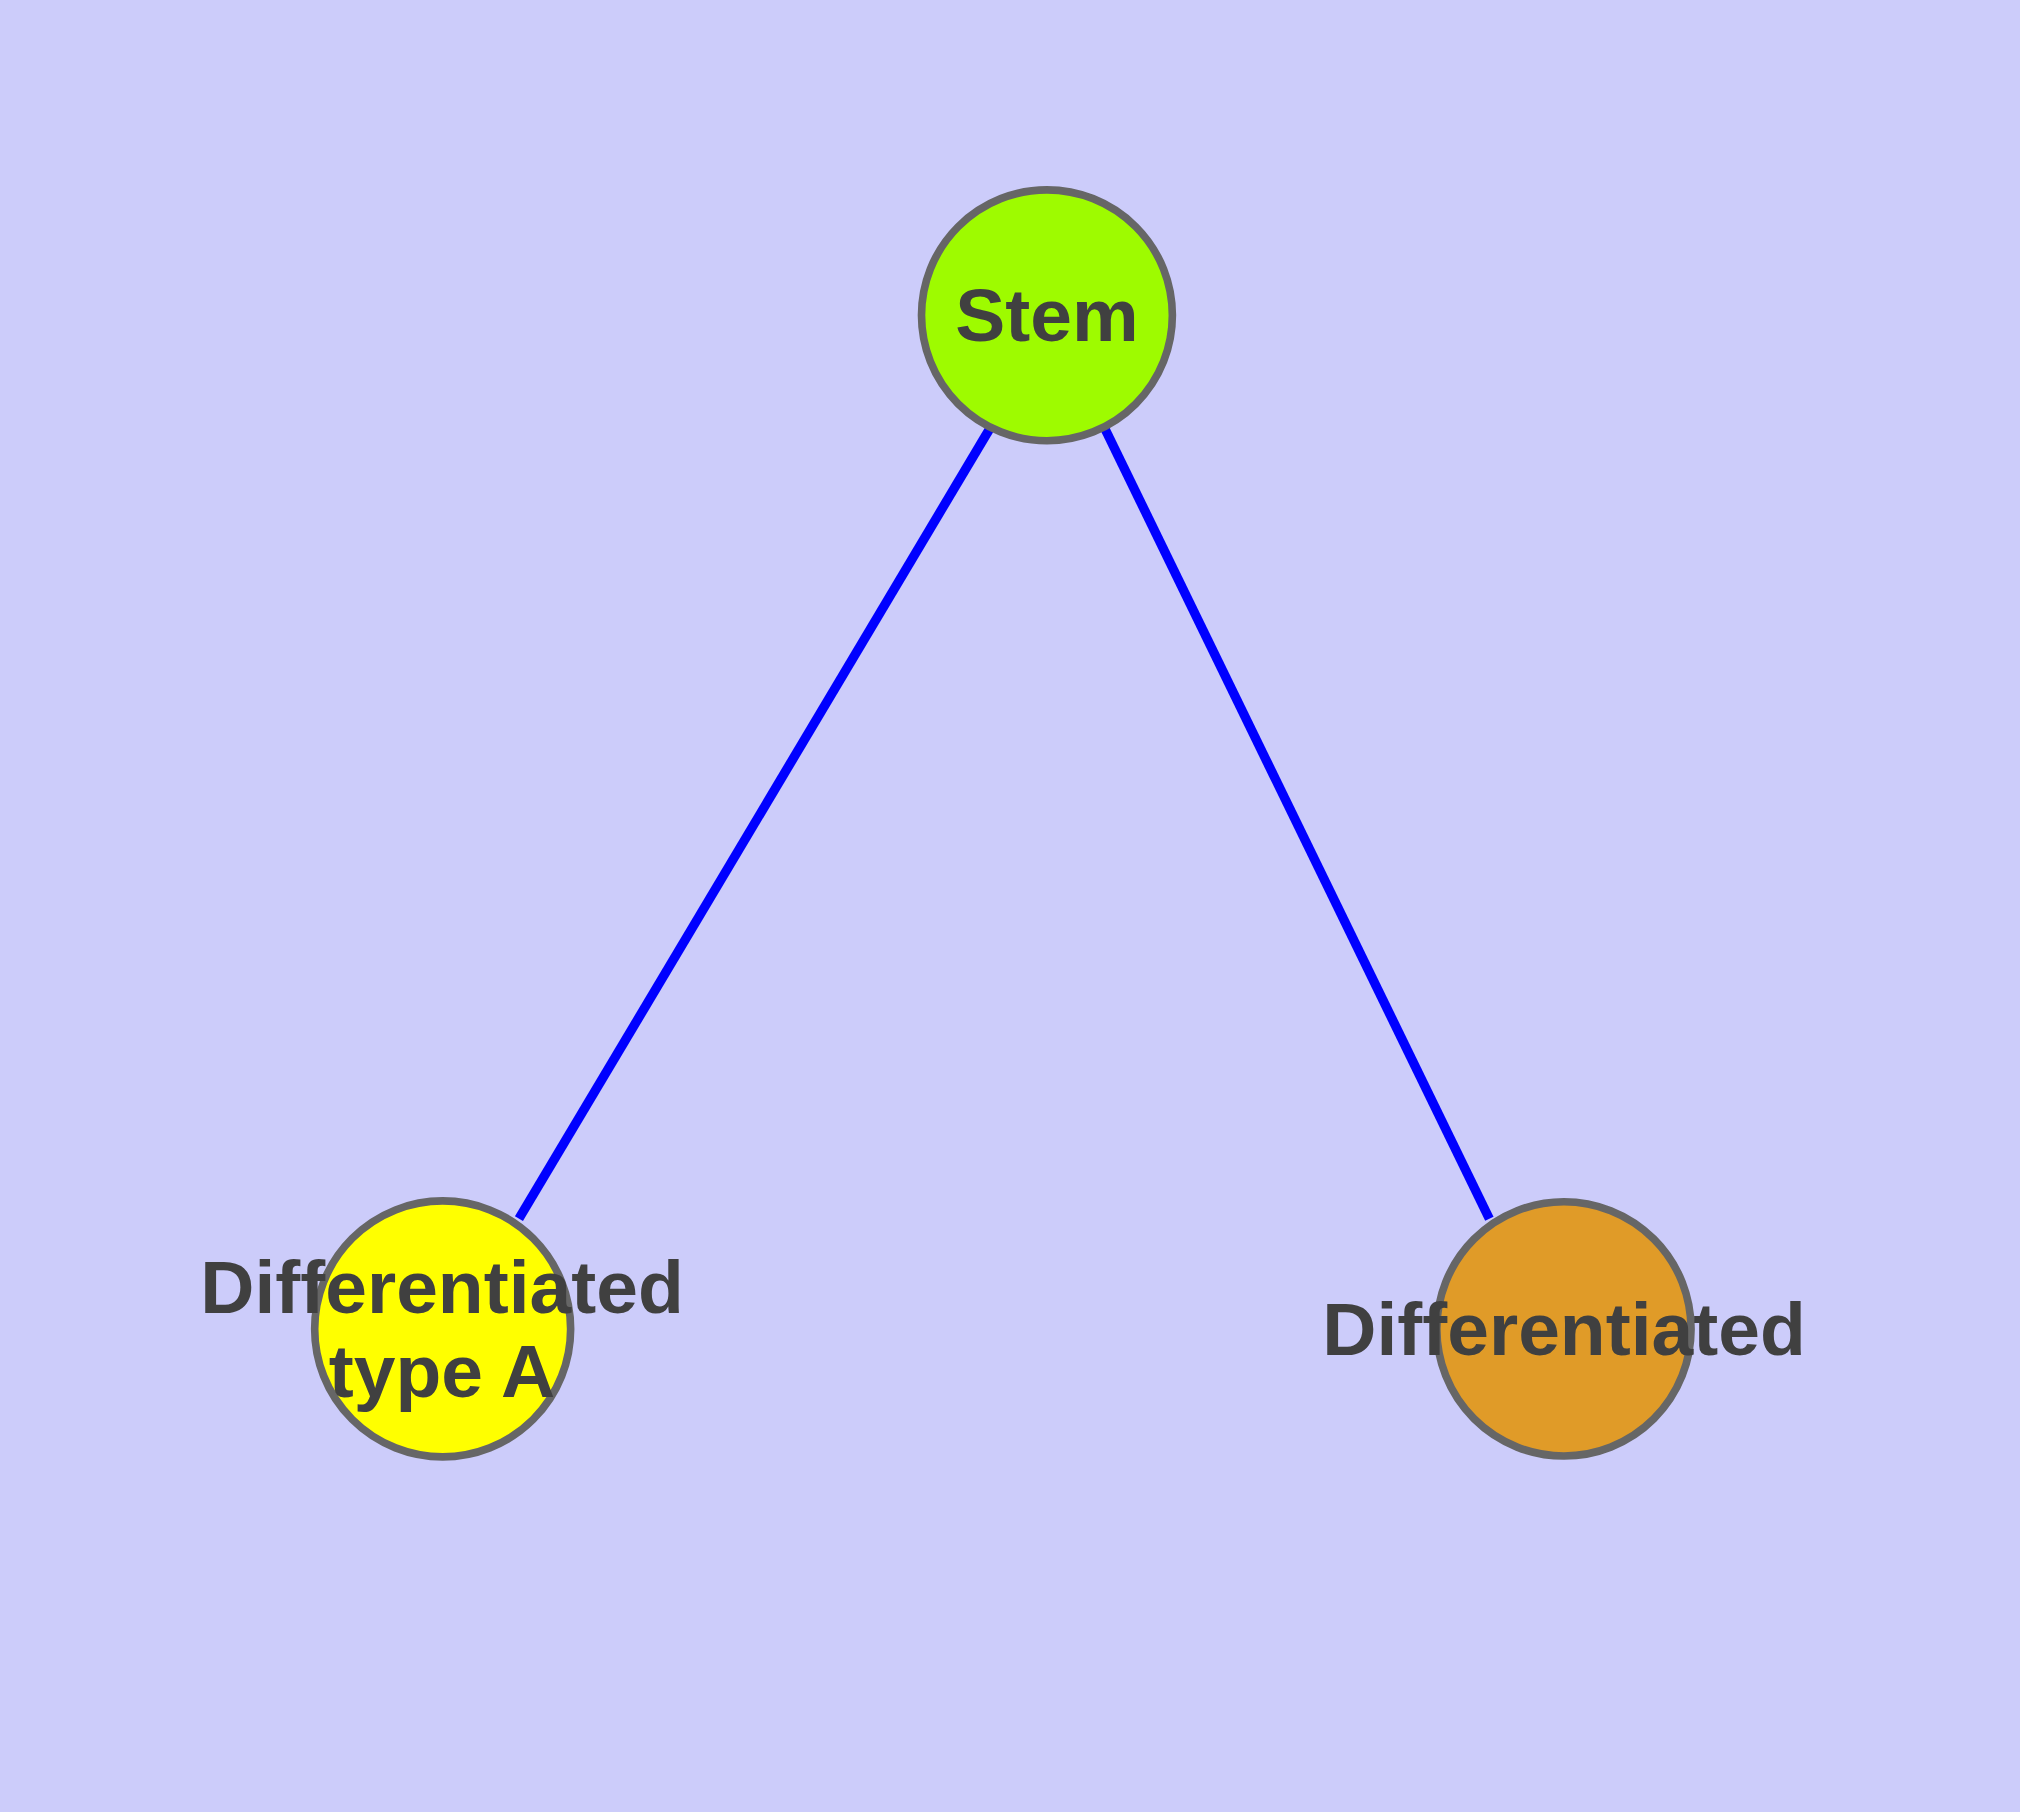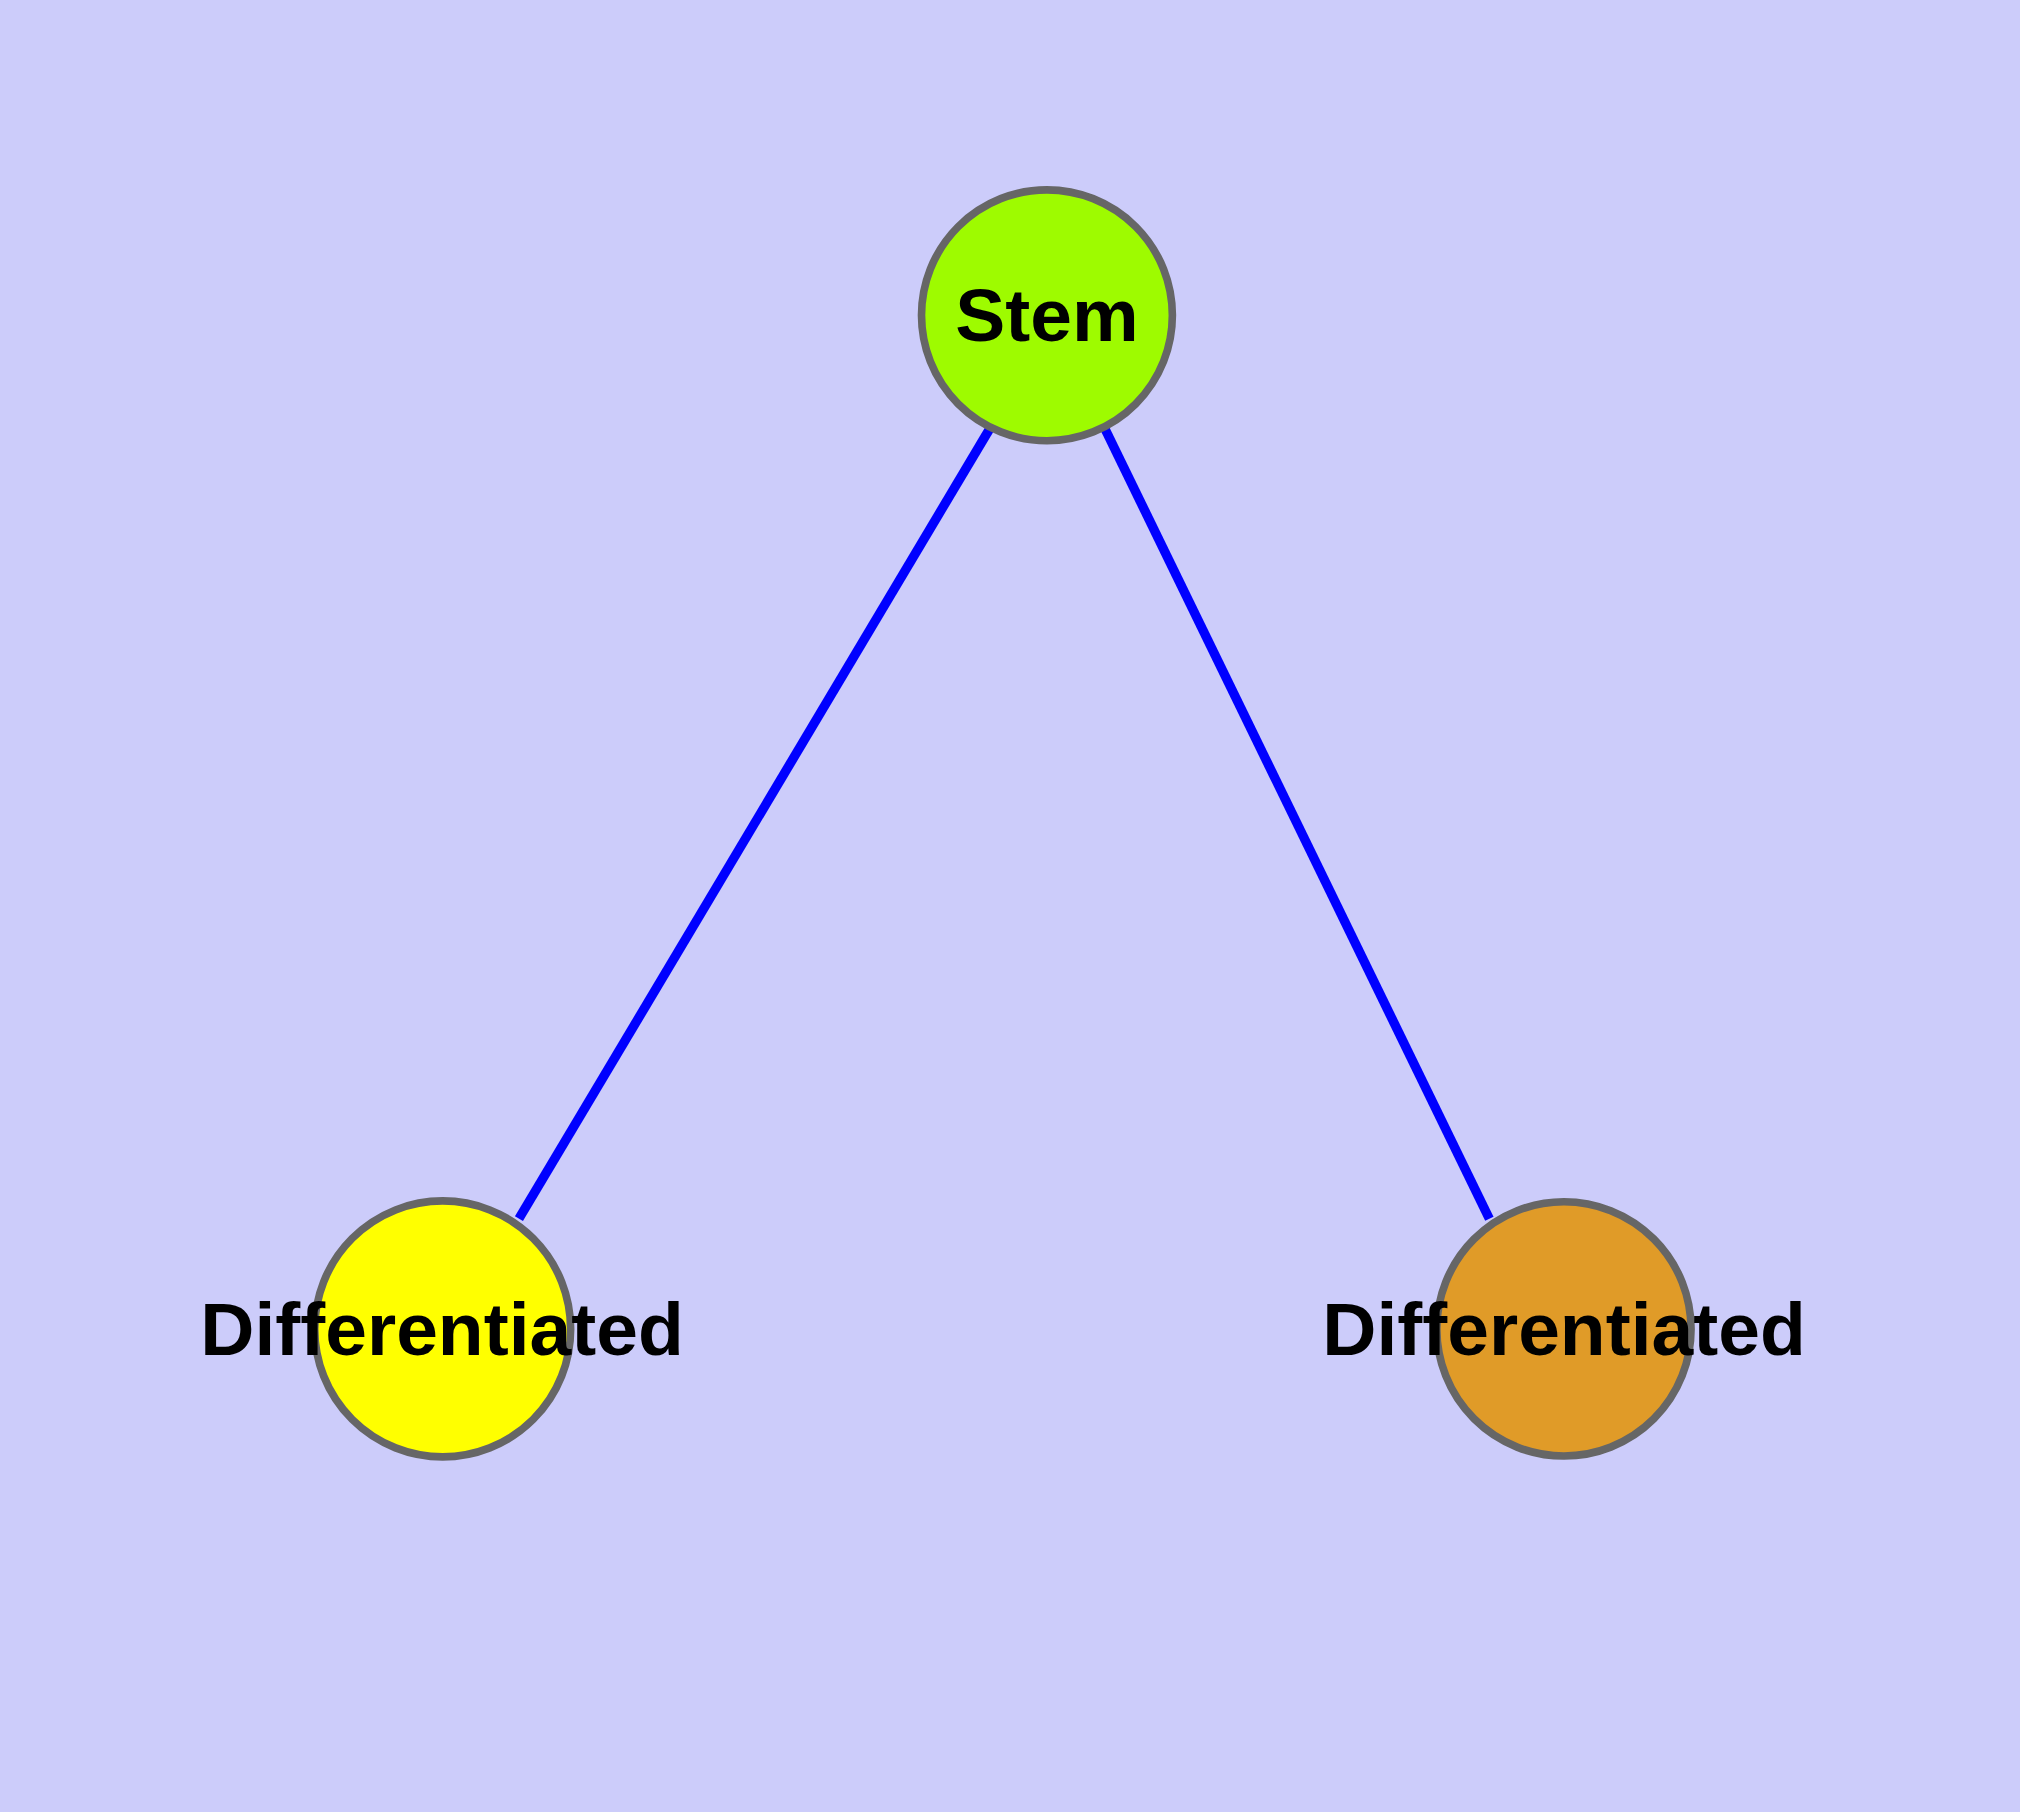--- a/index.html
+++ b/index.html
@@ -20,21 +20,21 @@
     left: 0;
     top: 0;
     width: 2021px;
     height: 1812px;
   }
   .node-label {
     position: absolute;
     text-align: center;
     font-family: "Liberation Sans", sans-serif;
     font-weight: bold;
-    color: #000000;
+    color: #404040;
     white-space: nowrap;
     line-height: 1.12;
     pointer-events: none;
     transform: translate(-50%, -50%);
   }
   #label-stem {
     left: 1047px;
     top: 315px;
     font-size: 75px;
   }
@@ -67,20 +67,21 @@
       <circle cx="1845" cy="1568" r="150" fill="#e09b28" stroke="#666666" stroke-width="9"></circle>
     </g>
   </svg>
 
   <div class="node-label" id="label-stem">
     <div>Stem</div>
   </div>
 
   <div class="node-label" id="label-diff-a">
     <div>Differentiated</div>
+    <div>type A</div>
   </div>
 
   <div class="node-label" id="label-diff-b">
     <div>Differentiated</div>
   </div>
 
 </div>
 
 
 </body></html>

